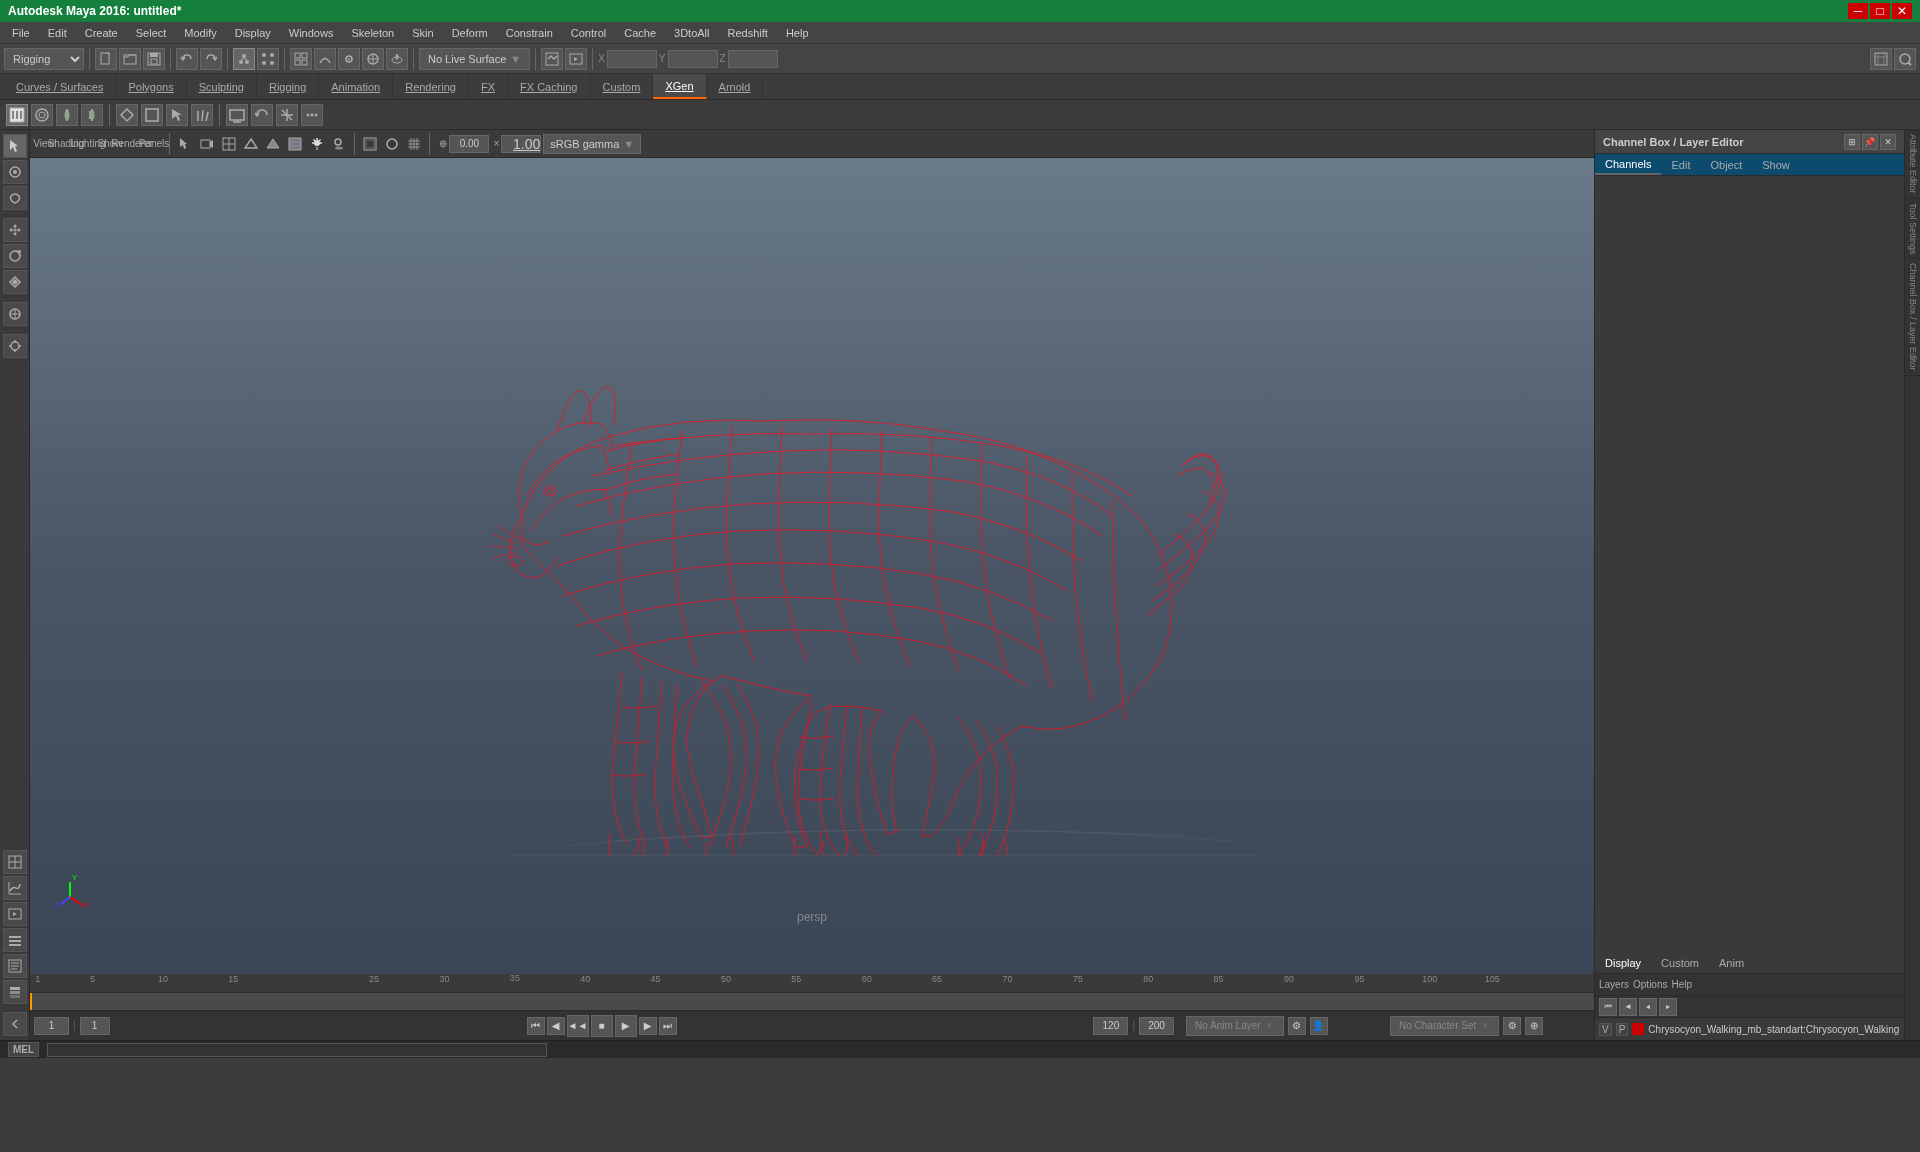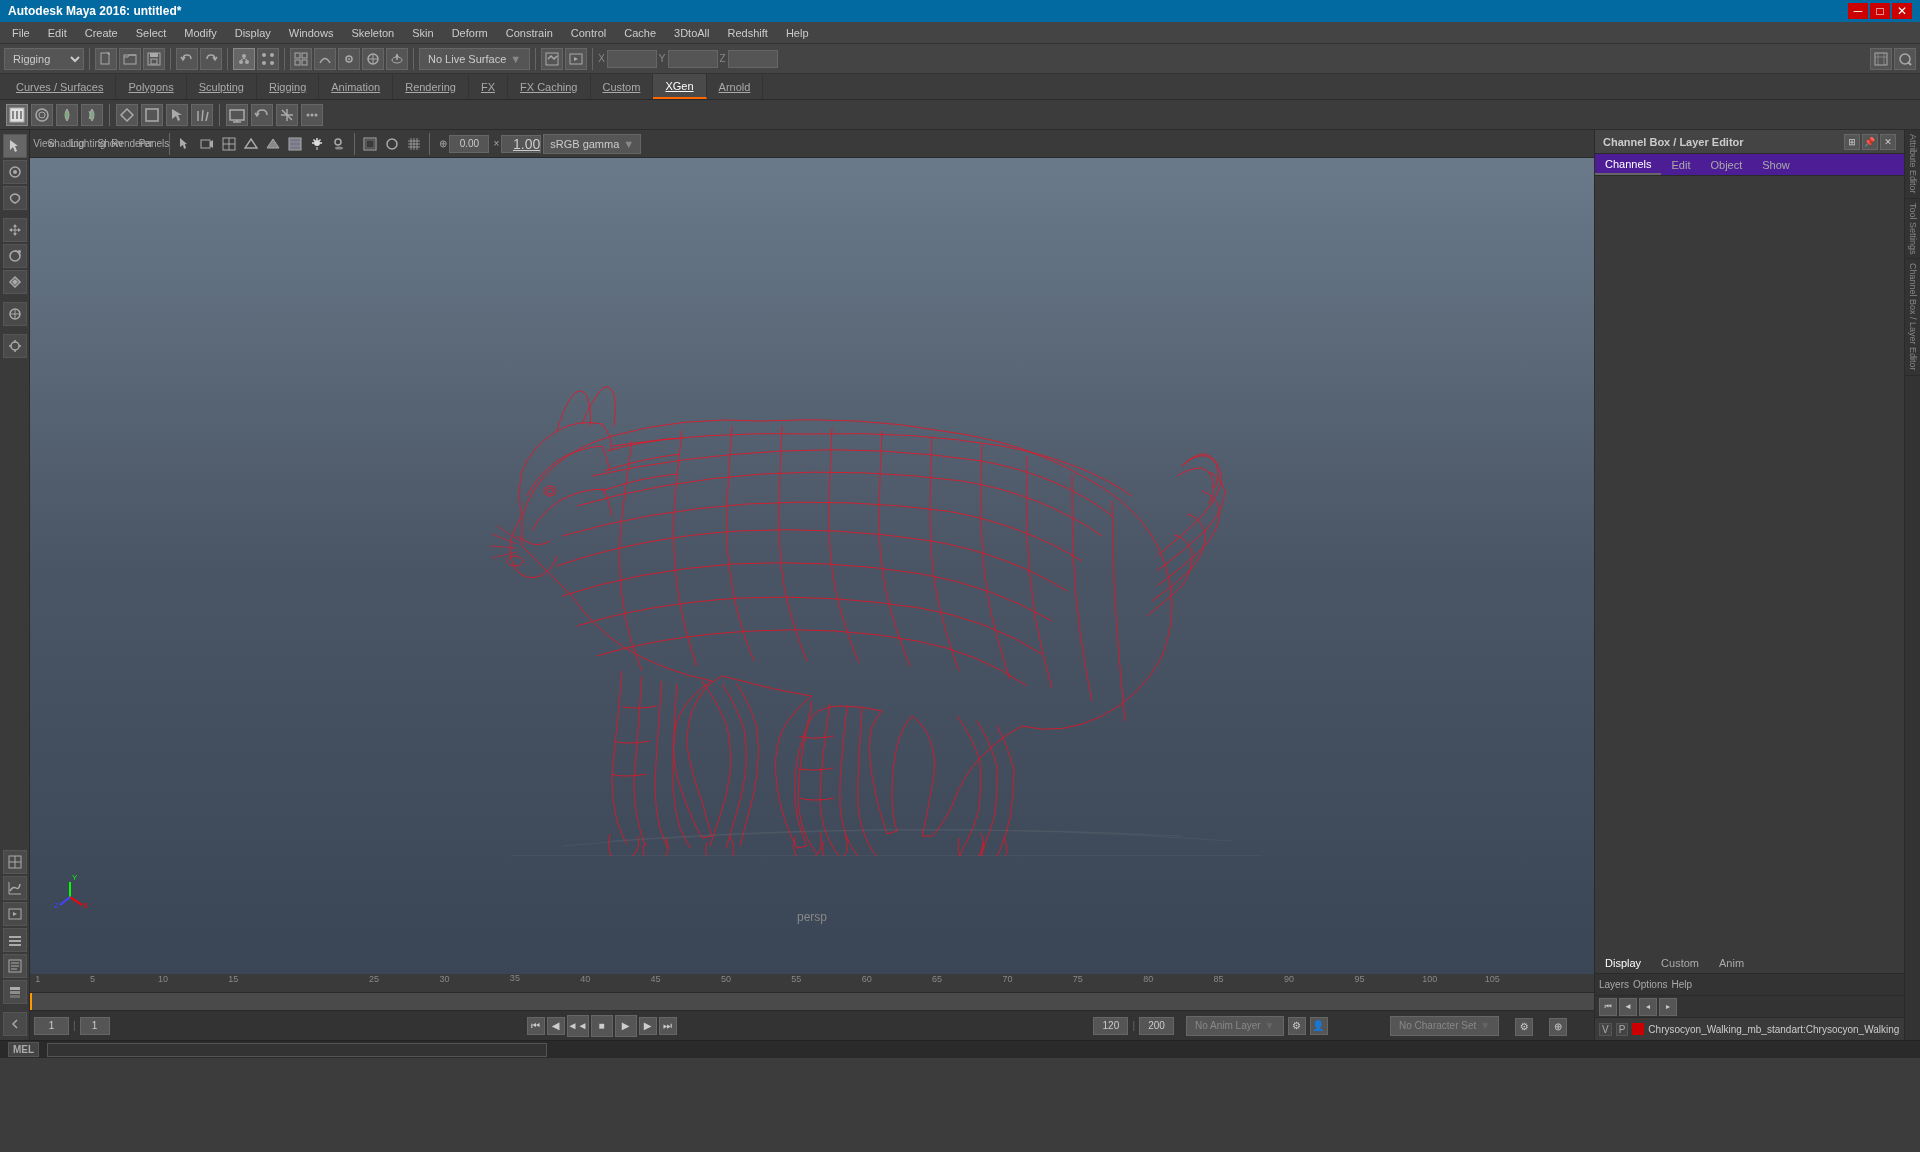--- a/index.html
+++ b/index.html
@@ -11,21 +11,21 @@
       font-size: 11px;
       color: #cccccc;
       overflow: hidden;
       user-select: none;
     }
 
     
     #title-bar {
       width: 100%;
       height: 22px;
-      background: #0369a1;
+      background: #15803d;
       display: flex;
       align-items: center;
       justify-content: space-between;
       padding: 0 8px;
       color: white;
       font-size: 12px;
       font-weight: bold;
     }
     #title-bar-controls {
       display: flex;
@@ -252,21 +252,21 @@
       border-bottom: 1px solid #2a2a2a;
     }
     #channel-box-title {
       font-size: 11px;
       color: #ccc;
       font-weight: bold;
     }
     #channel-tabs {
       display: flex;
       height: 22px;
-      background: #4c1d95;
+      background: #0c4a6e;
       border-bottom: 1px solid #2a2a2a;
     }
     .channel-tab {
       padding: 0 10px;
       font-size: 11px;
       color: #aaa;
       display: flex;
       align-items: center;
       cursor: pointer;
     }
@@ -1162,21 +1162,21 @@
 
       <div style="flex:0 0 200px; display:flex; align-items:center; gap:4px; margin-left:8px;">
         <div style="background:#555; border:1px solid #666; padding:2px 8px; font-size:10px; color:#888; height:20px; display:flex; align-items:center;">
           <span>No Anim Layer</span>
           <span style="margin-left:4px; color:#666;">▼</span>
         </div>
         <button class="playback-btn">⚙</button>
         <button class="playback-btn">👤</button>
       </div>
 
-      <div style="flex:0 0 200px; display:flex; align-items:flex-end; gap:16px;">
+      <div style="flex:0 0 200px; display:flex; align-items:center; gap:4px;">
         <div style="background:#555; border:1px solid #666; padding:2px 8px; font-size:10px; color:#888; height:20px; display:flex; align-items:center;">
           <span>No Character Set</span>
           <span style="margin-left:4px; color:#666;">▼</span>
         </div>
         <button class="playback-btn">⚙</button>
         <button class="playback-btn">⊕</button>
       </div>
     </div>
   </div>
 

